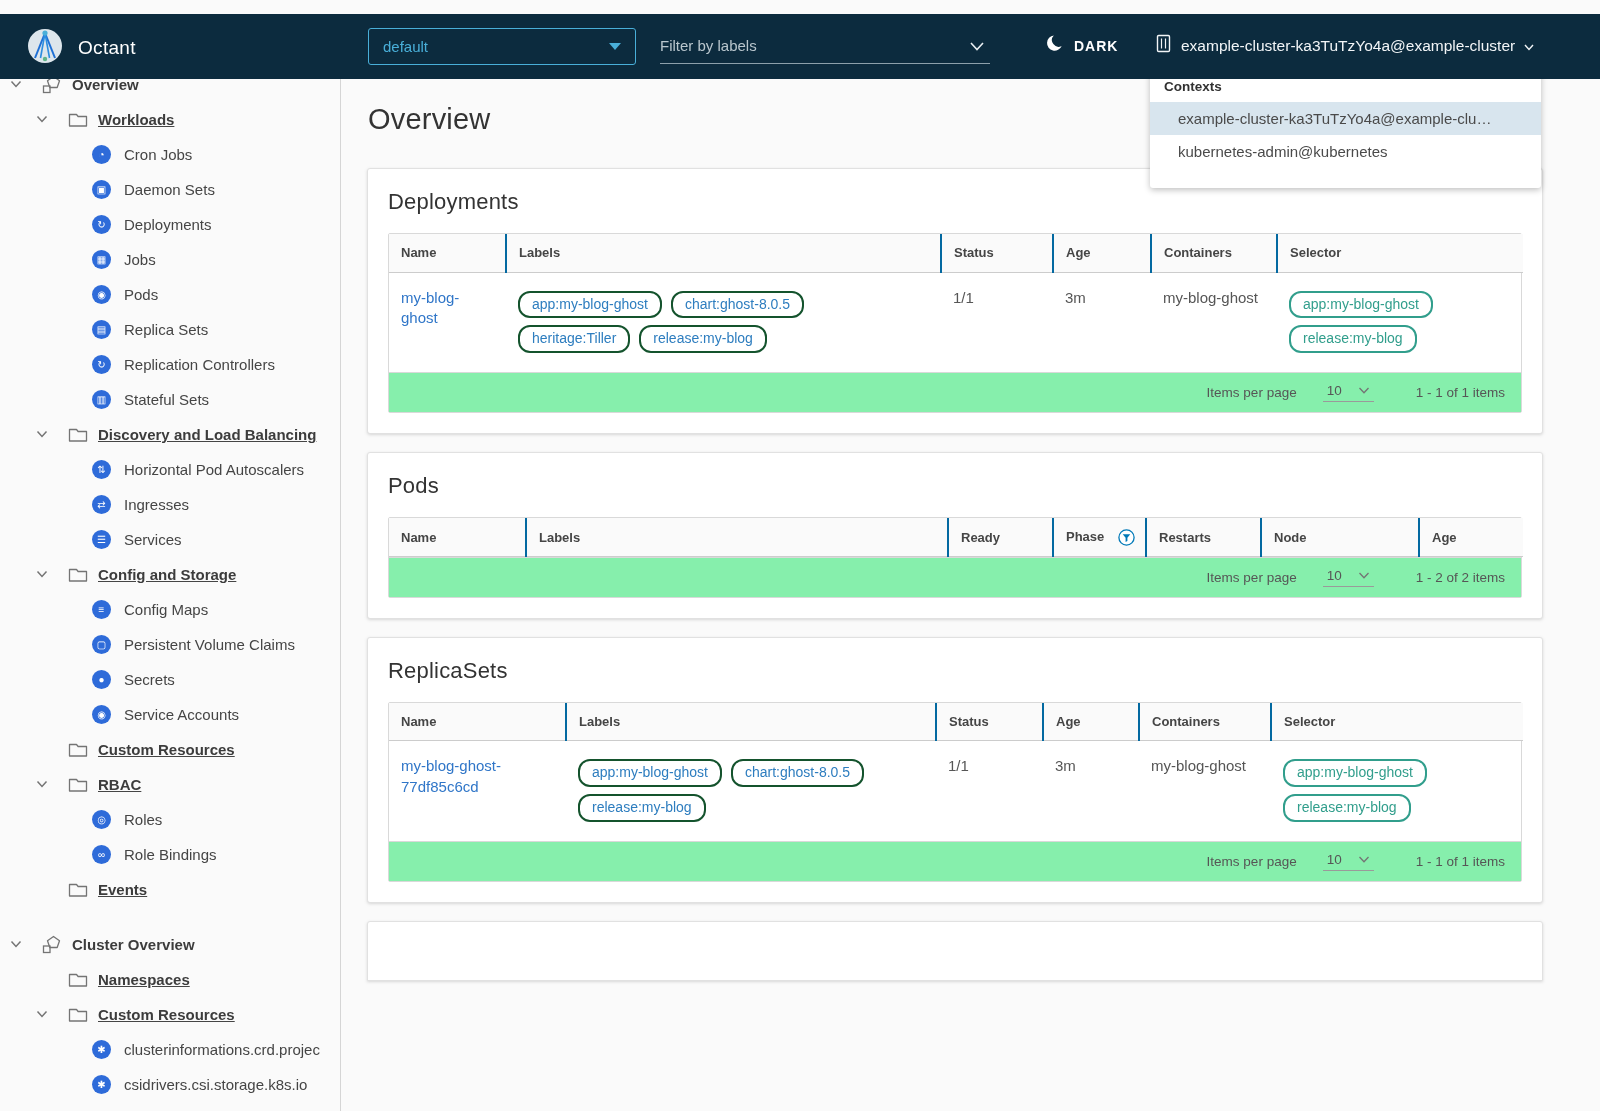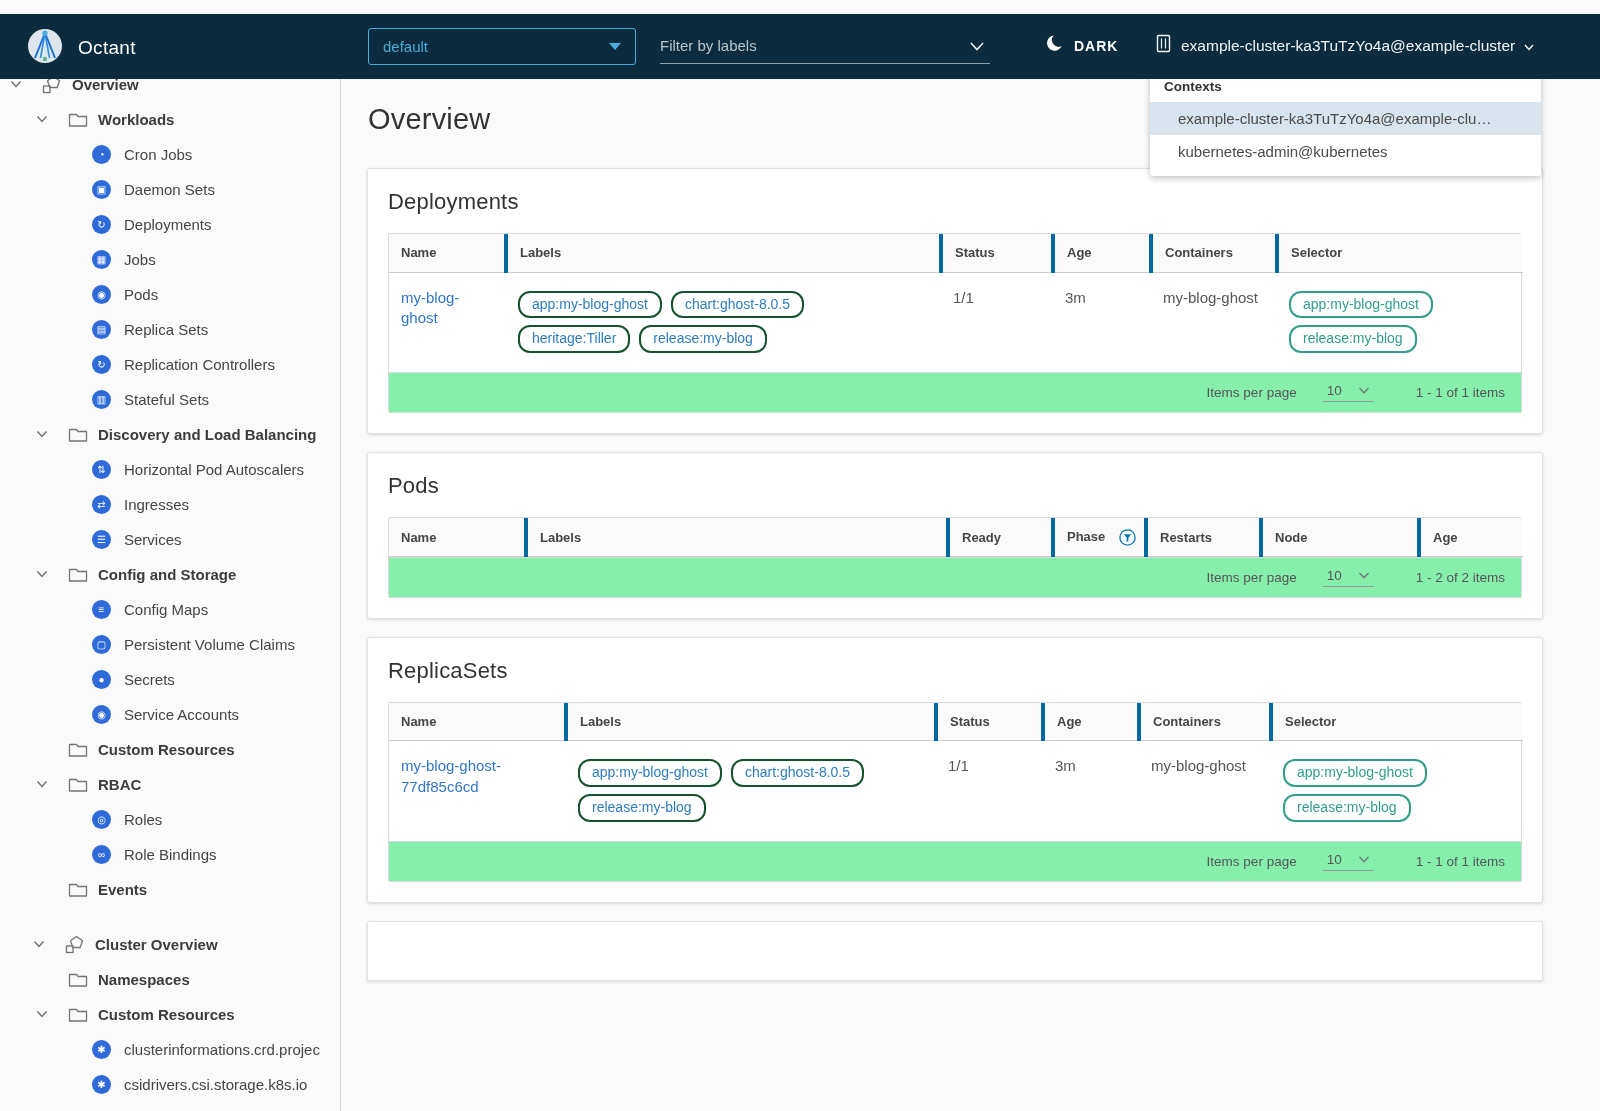--- a/index.html
+++ b/index.html
@@ -15,49 +15,49 @@
   .ns-caret { margin-left:auto; width:0; height:0; border-left:6px solid transparent; border-right:6px solid transparent; border-top:7px solid #49afd9; }
   .label-filter { position:absolute; left:660px; top:14px; width:330px; height:36px; border-bottom:1px solid #8da0ab; display:flex; align-items:center; }
   .label-filter input { flex:1; background:transparent; border:none; outline:none; color:#c4b5fd; font-size:15px; font-family:"Liberation Sans",sans-serif; }
   .label-filter input::placeholder { color:#b9c6cd; opacity:1; }
   .theme-toggle { position:absolute; left:1046px; top:20px; display:flex; align-items:center; gap:9px; color:#ffffff; cursor:pointer; }
   .theme-toggle .txt { font-size:14px; font-weight:bold; letter-spacing:1px; }
   .context-switcher { position:absolute; left:1155px; top:20px; display:flex; align-items:center; gap:9px; color:#f2f5f7; font-size:15.5px; cursor:pointer; }
 
   
   .ctx-dropdown { position:absolute; left:1150px; top:66px; width:391px; background:#ffffff; z-index:25;
-                  box-shadow:0 2px 6px rgba(0,0,0,.25); border-radius:0 0 3px 3px; padding-bottom:8px; }
+                  box-shadow:0 2px 6px rgba(0,0,0,.25); border-radius:0 0 3px 3px; padding-bottom:20px; }
   .ctx-title { font-size:13.5px; font-weight:bold; color:#313131; padding:13px 16px 8px 14px; }
   .ctx-item { font-size:15px; color:#4a4a4a; padding:8px 14px 8px 28px; white-space:nowrap; overflow:hidden; cursor:pointer; }
   .ctx-item.selected { background:#d8e5ee; }
 
   
   .sidebar { position:absolute; top:65px; left:0; width:341px; height:1046px; background:#fafafa; border-right:1px solid #d5d5d5; overflow:hidden; padding-top:2px; }
   .nav-row { display:flex; align-items:center; height:35px; font-size:15px; color:#454545; cursor:pointer; white-space:nowrap; }
   .nav-row.bold .nav-label { font-weight:bold; color:#3c3c3c; }
   .nav-row.lvl0 { padding-left:10px; }
-  .nav-row.lvl1 { padding-left:36px; }
+  .nav-row.lvl1 { padding-left:36px;text-decoration:underline; }
   .nav-row.lvl2 { padding-left:92px; }
-  .nav-row.gap  { margin-top:20px;margin-left:23px; }
+  .nav-row.gap  { margin-top:20px; }
   .chev-box { width:24px; height:16px; display:flex; align-items:center; justify-content:flex-start; flex:none; }
   .ico-box  { width:28px; height:20px; display:flex; align-items:center; flex:none; margin-left:8px; }
   .nav-row.lvl2 .ico-box { margin-left:0; width:30px; }
   .nav-label { margin-left:2px; }
   .res-icon { width:19px; height:19px; border-radius:50%; background:#2e6bd9; color:#ffffff; font-size:10px; line-height:19px; text-align:center; display:inline-block; }
 
   
   .main { position:absolute; top:65px; left:341px; width:1259px; height:1046px; padding:38px 0 0 26px; overflow:hidden; }
   .page-title { font-size:29px; font-weight:400; color:#333333; margin:0 0 32px 1px; letter-spacing:.2px; }
   .card { width:1176px; background:#ffffff; border:1px solid #e1e1e1; border-radius:3px; box-shadow:0 1px 3px rgba(115,115,115,.25);
           padding:0 20px 20px 20px; margin-bottom:18px; }
   .card-title { font-size:22px; font-weight:400; color:#333333; padding:20px 0 18px 0; letter-spacing:.2px; }
   .table-wrap { border:1px solid #d9d9d9; border-radius:2px; }
   table { width:100%; border-collapse:collapse; table-layout:fixed; }
   thead th { background:#fafafa; height:38px; font-size:13px; font-weight:bold; color:#454545; text-align:left; padding:0 12px;
-             border-bottom:1px solid #cccccc; border-left:4px solid #0369a1; }
+             border-bottom:1px solid #cccccc; border-left:2px solid #0369a1; }
   thead th:first-child { border-left:none; }
   tbody td { vertical-align:top; padding:15px 12px; font-size:15px; color:#565656; border-top:1px solid #e6e6e6; line-height:1.35; }
   tbody tr:first-child td { border-top:none; }
   a.cell-link { color:#3076c8; text-decoration:none; }
   a.cell-link.visited { color:#655bbe; }
   .pill { display:inline-block; border:2px solid #14532d; color:#2d7dbf; border-radius:12px; padding:2px 12px 3px 12px;
           font-size:14px; margin:3px 9px 4px 0; white-space:nowrap; background:#ffffff; }
   .pill.teal { border-color:#319e8c; color:#319e8c; }
   .th-inner { display:flex; align-items:flex-start; }
   .filter-ico { margin-left:14px; display:inline-flex; cursor:pointer; }

